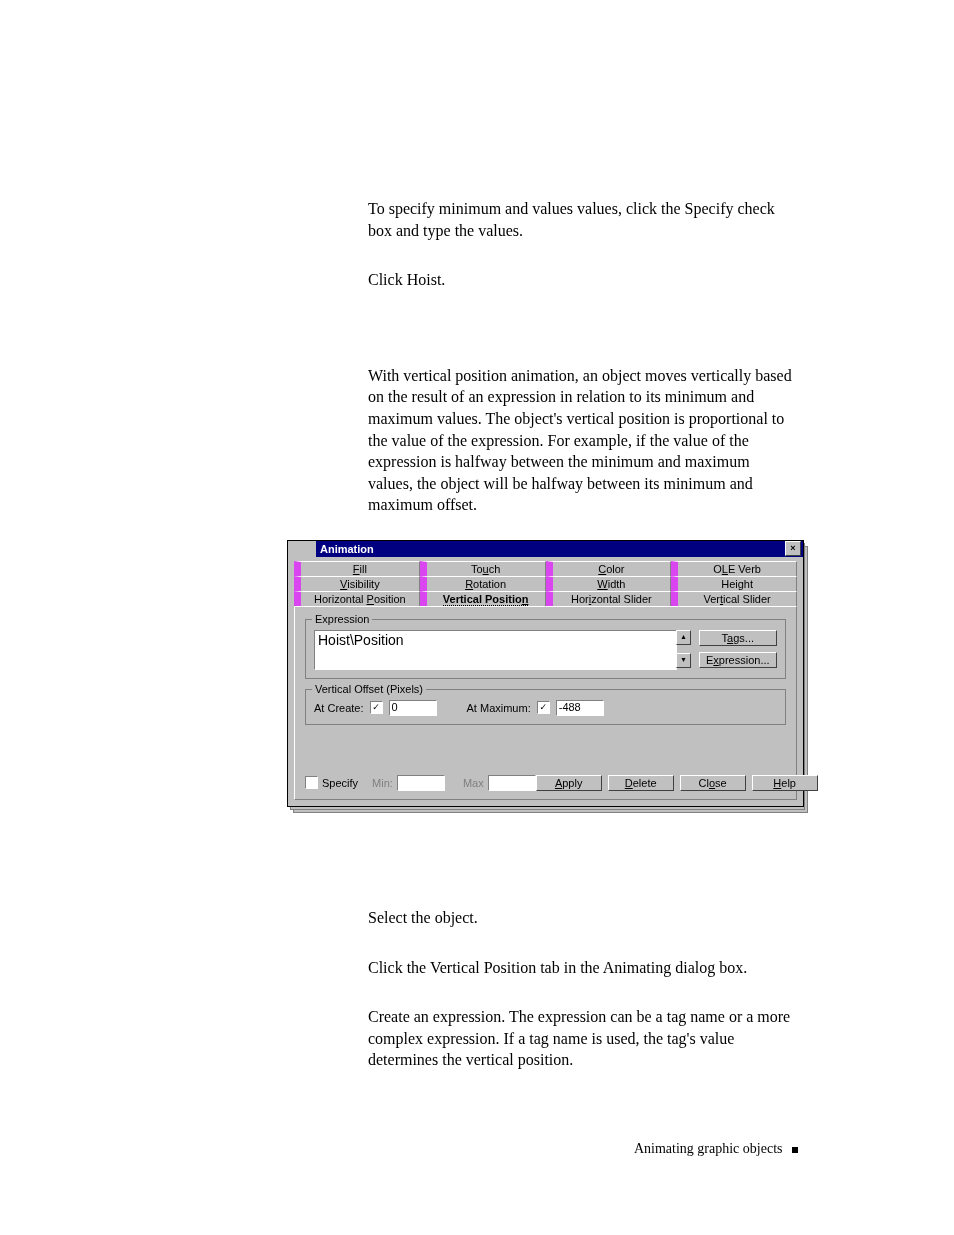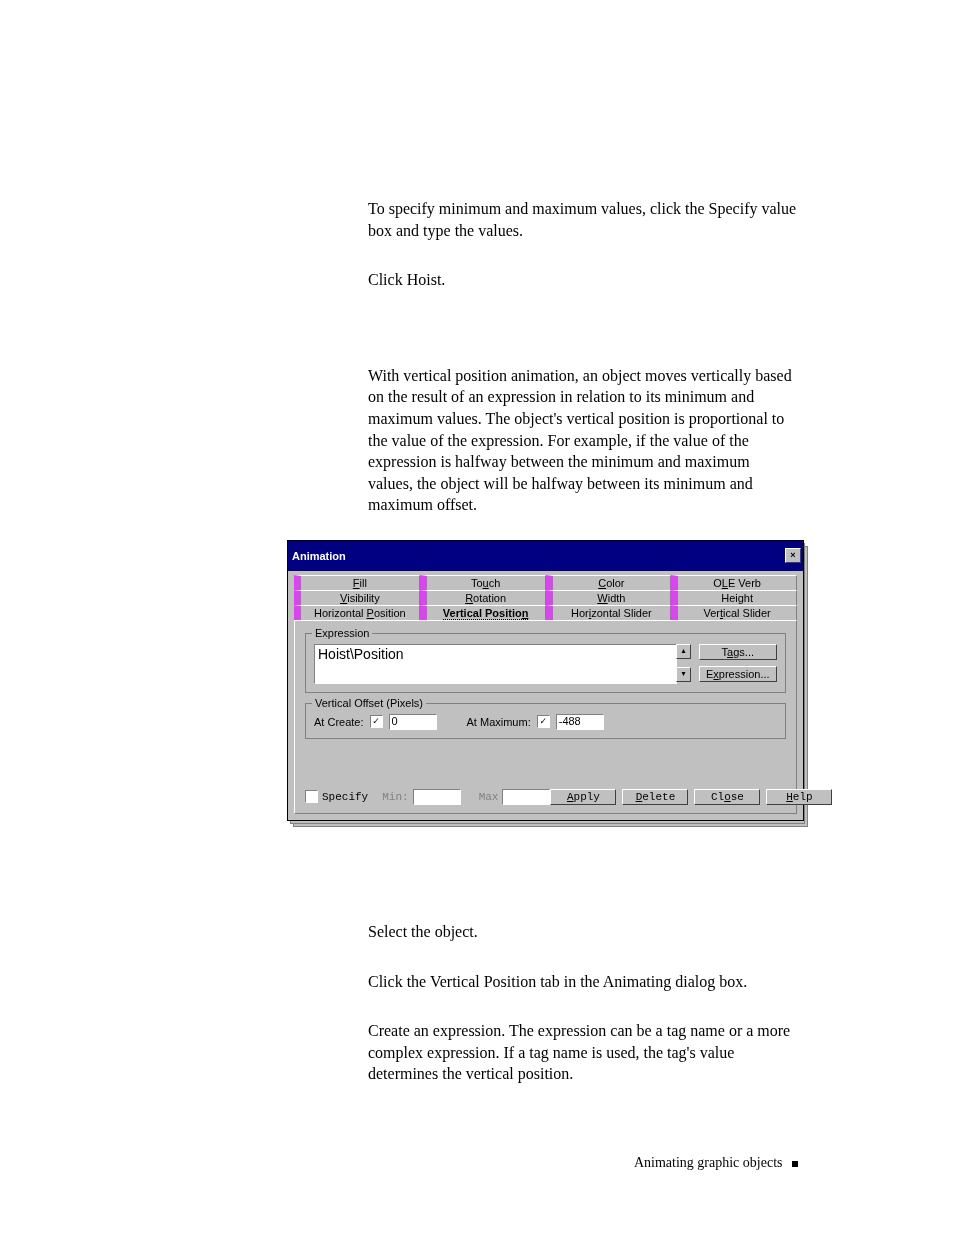--- a/index.html
+++ b/index.html
@@ -55,23 +55,24 @@
     background: #c0c0c0;
     border: 1px solid #000;
     font-family: Tahoma, Arial, sans-serif;
     font-size: 11px;
   }
   .titlebar {
     display: flex;
     align-items: center;
     background: #000080;
     color: #fff;
-    height: 30px;
+    height: 16px;
     padding: 0 2px 0 4px;
     font-weight: bold;
+    margin-left: 28px;
   }
   .titlebar .title { flex: 1; }
   .titlebar .close {
     width: 14px; height: 13px;
     background: #c0c0c0;
     border-top: 1px solid #fff;
     border-left: 1px solid #fff;
     border-right: 1px solid #404040;
     border-bottom: 1px solid #404040;
     color: #000;
@@ -189,21 +190,21 @@
   .chk.unchecked { }
   .txtin {
     background:#fff;
     border-top:1px solid #808080; border-left:1px solid #808080;
     border-right:1px solid #fff; border-bottom:1px solid #fff;
     height: 14px; width: 42px; font-size:11px; padding: 0 2px;
   }
   .txtin.disabled { color:#808080; background:#fff; }
   .bottomrow {
     display:flex; align-items:flex-start;
-    position:absolute; left:10px; right:0; bottom:8px;font-family:Liberation Mono, monospace;
+    position:absolute; left:10px; right:0; bottom:8px;
   }
   .bottomrow .left { display:flex; align-items:center; gap:4px; }
   .bottomrow .right { margin-left:auto; display:flex; gap:6px; }
   .disabled-lbl { color:#808080; }
   .footer {
     position: relative;
     margin-top: 70px;
     margin-left: 368px;
     width: 430px;
     font-size: 14px;
@@ -213,21 +214,21 @@
     display:inline-block; width:6px; height:6px; background:#000; margin-left:6px; vertical-align:middle;
   }
   .ml { font-family: Tahoma, Arial, sans-serif; }
 </style>
 </head>
 <body>
 
 <div class="page">
 
   <div class="body-text">
-    <p>To specify minimum and maximum values, click the Specify value box and type the values.</p>
+    <p>To specify minimum and values values, click the Specify check box and type the values.</p>
     <div class="gap-med"></div>
     <p>Click Hoist.</p>
     <div class="gap-large"></div>
     <p>With vertical position animation, an object moves vertically based on the result of an expression in relation to its minimum and maximum values. The object's vertical position is proportional to the value of the expression. For example, if the value of the expression is halfway between the minimum and maximum values, the object will be halfway between its minimum and maximum offset.</p>
   </div>
 
   <div class="dialog-wrap">
     <div class="dialog-shadow2"></div>
     <div class="dialog-shadow1"></div>
     <div class="dialog">

